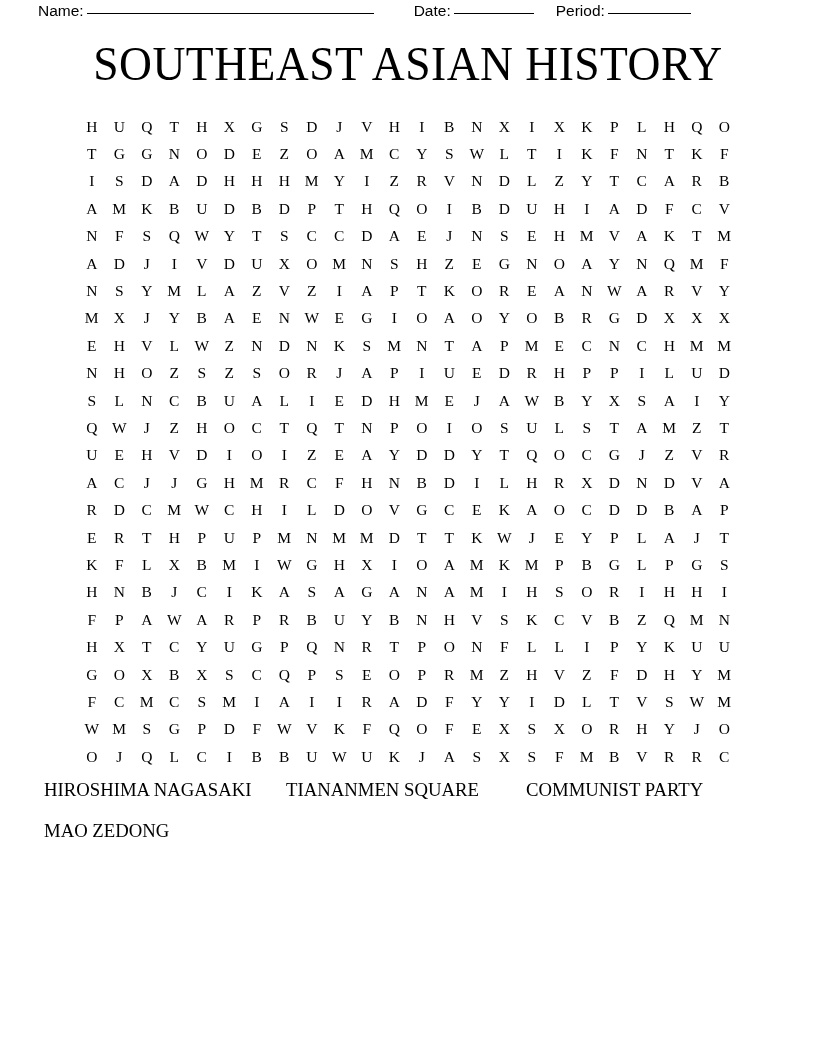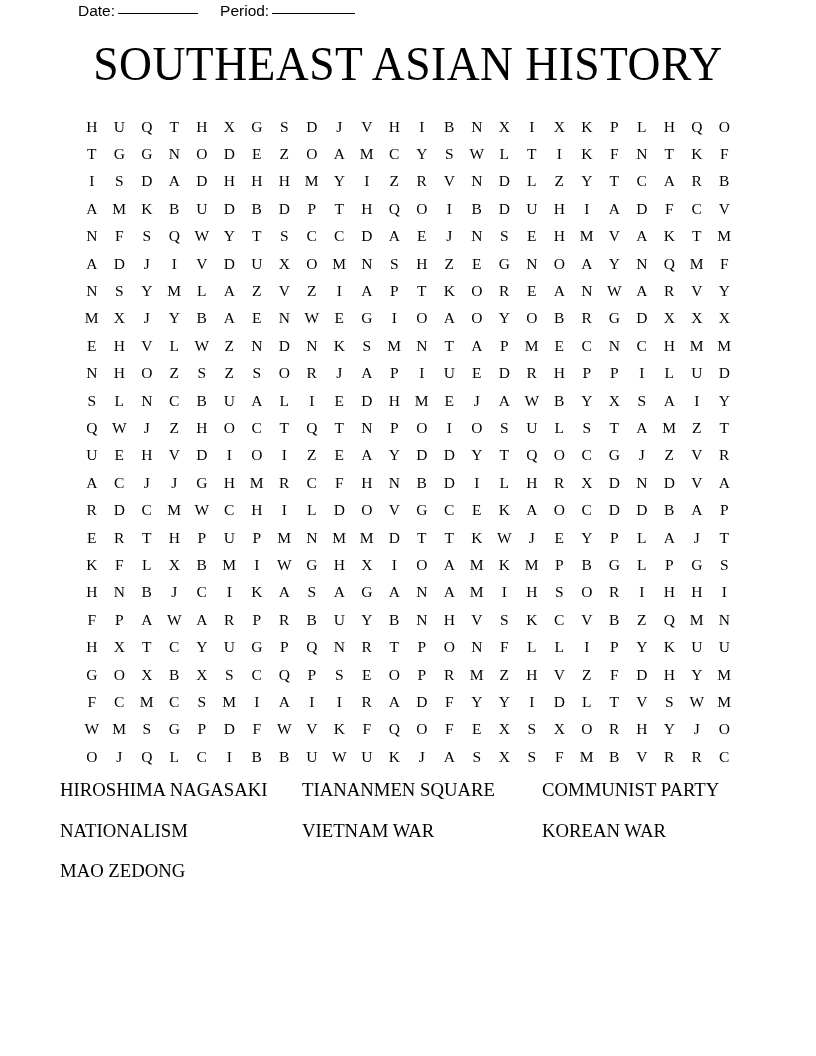--- a/index.html
+++ b/index.html
@@ -83,21 +83,21 @@
     text-align: center;
     font-family: "Liberation Serif", serif;
     font-size: 15.5px;
     line-height: 18px;
   }
 
   
   .wordlist {
     position: absolute;
     top: 778px;
-    left: 60px;
+    left: 44px;
     width: 740px;
   }
   .word-row {
     display: flex;
     height: 40.5px;
     align-items: flex-start;
   }
   .word {
     font-family: "Liberation Serif", serif;
     font-size: 19.5px;
@@ -110,20 +110,24 @@
   .col-2 { width: 240px; }
   .col-3 { width: 250px; }
   .word-empty { visibility: hidden; }
 </style>
 </head>
 <body>
 
 <div class="header-row">
   <span class="pad-left"></span>
 
+  <span class="field">
+    <span class="field-label">Name:</span>
+    <span class="rule rule-name"></span>
+  </span>
 
   <span class="gap-name"></span>
 
   <span class="field">
     <span class="field-label">Date:</span>
     <span class="rule rule-date"></span>
   </span>
 
   <span class="gap-date"></span>
 
@@ -762,22 +766,17 @@
     </div>
   </div>
 
 <div class="wordlist">
     <div class="word-row">
       <span class="word col-1">HIROSHIMA NAGASAKI</span>
       <span class="word col-2">TIANANMEN SQUARE</span>
       <span class="word col-3">COMMUNIST PARTY</span>
     </div>
     <div class="word-row">
-      <span class="word col-1">NATIONALISM</span>
-      <span class="word col-2">VIETNAM WAR</span>
-      <span class="word col-3">KOREAN WAR</span>
-    </div>
-    <div class="word-row">
       <span class="word col-1">MAO ZEDONG</span>
       <span class="word col-2 word-empty"></span>
       <span class="word col-3 word-empty"></span>
     </div>
   </div>
 
 </body></html>

